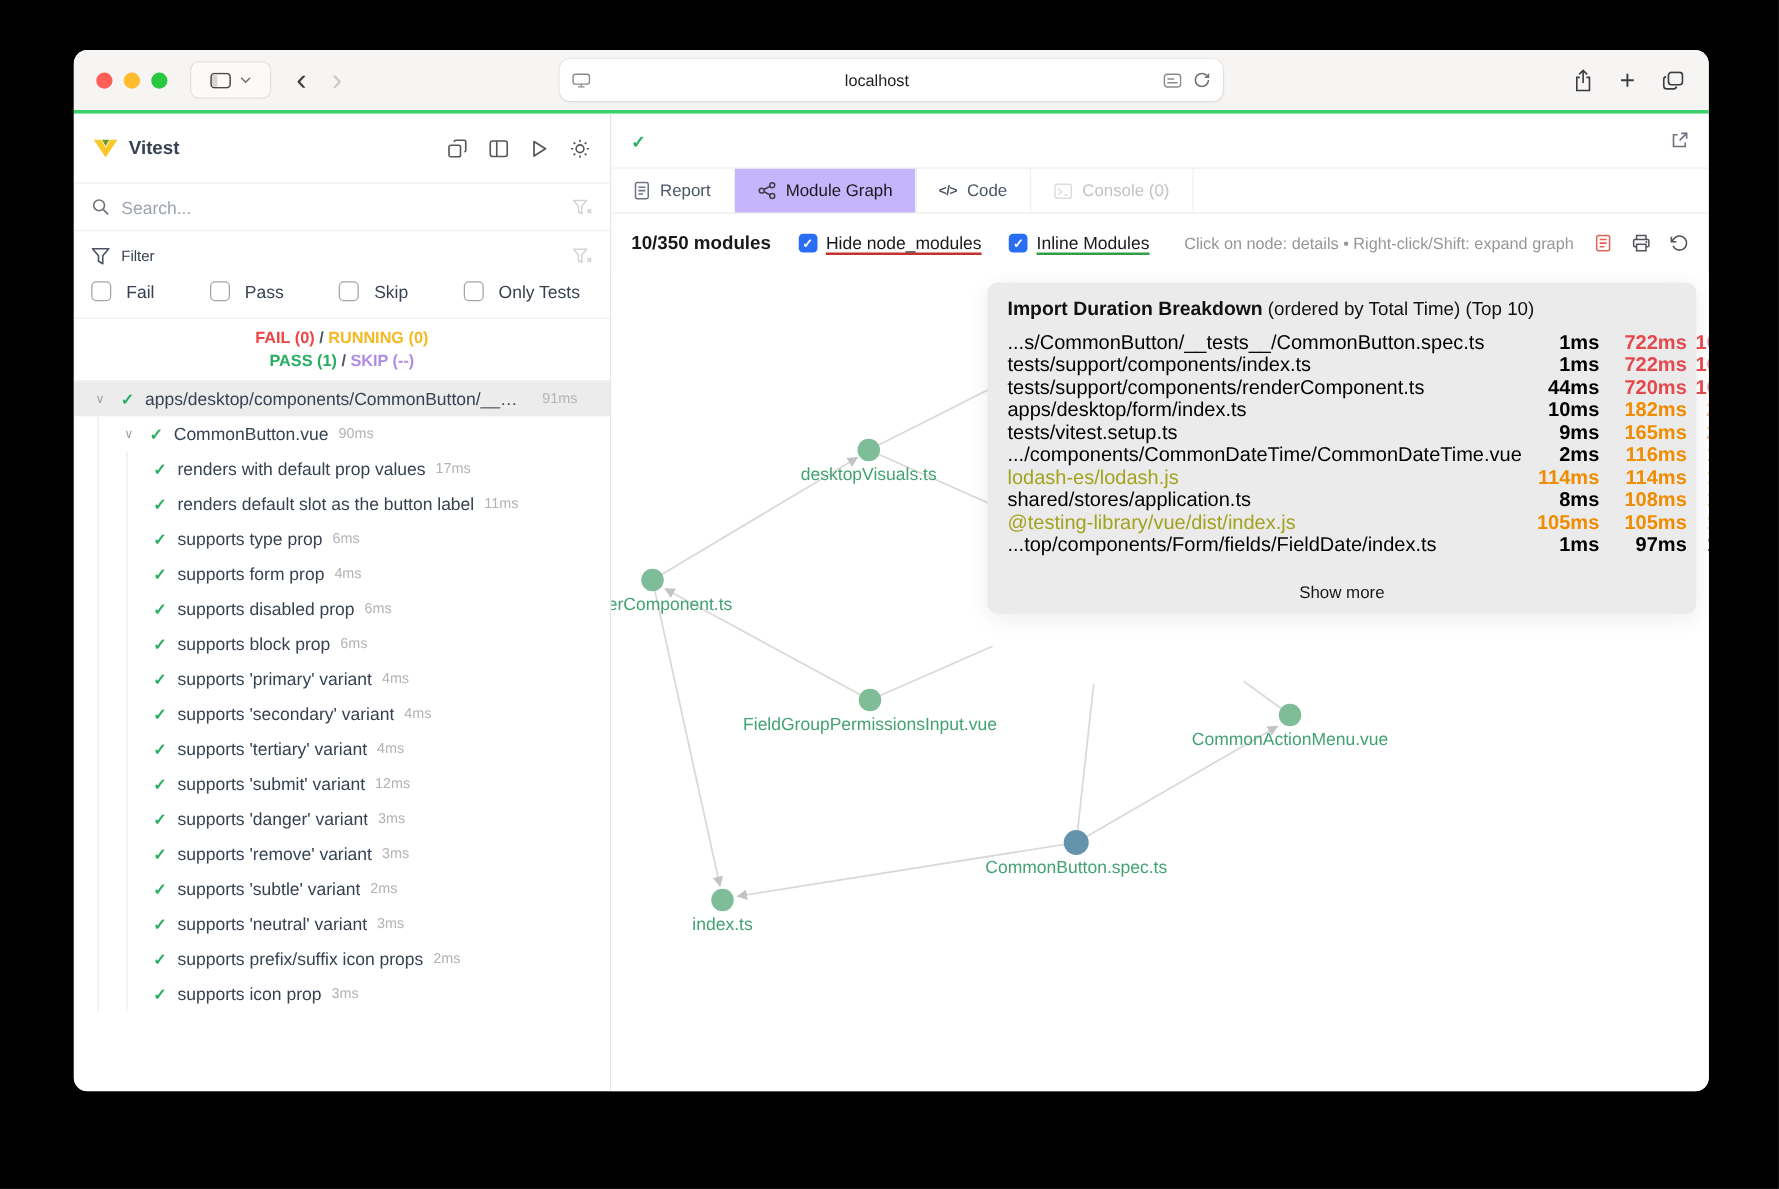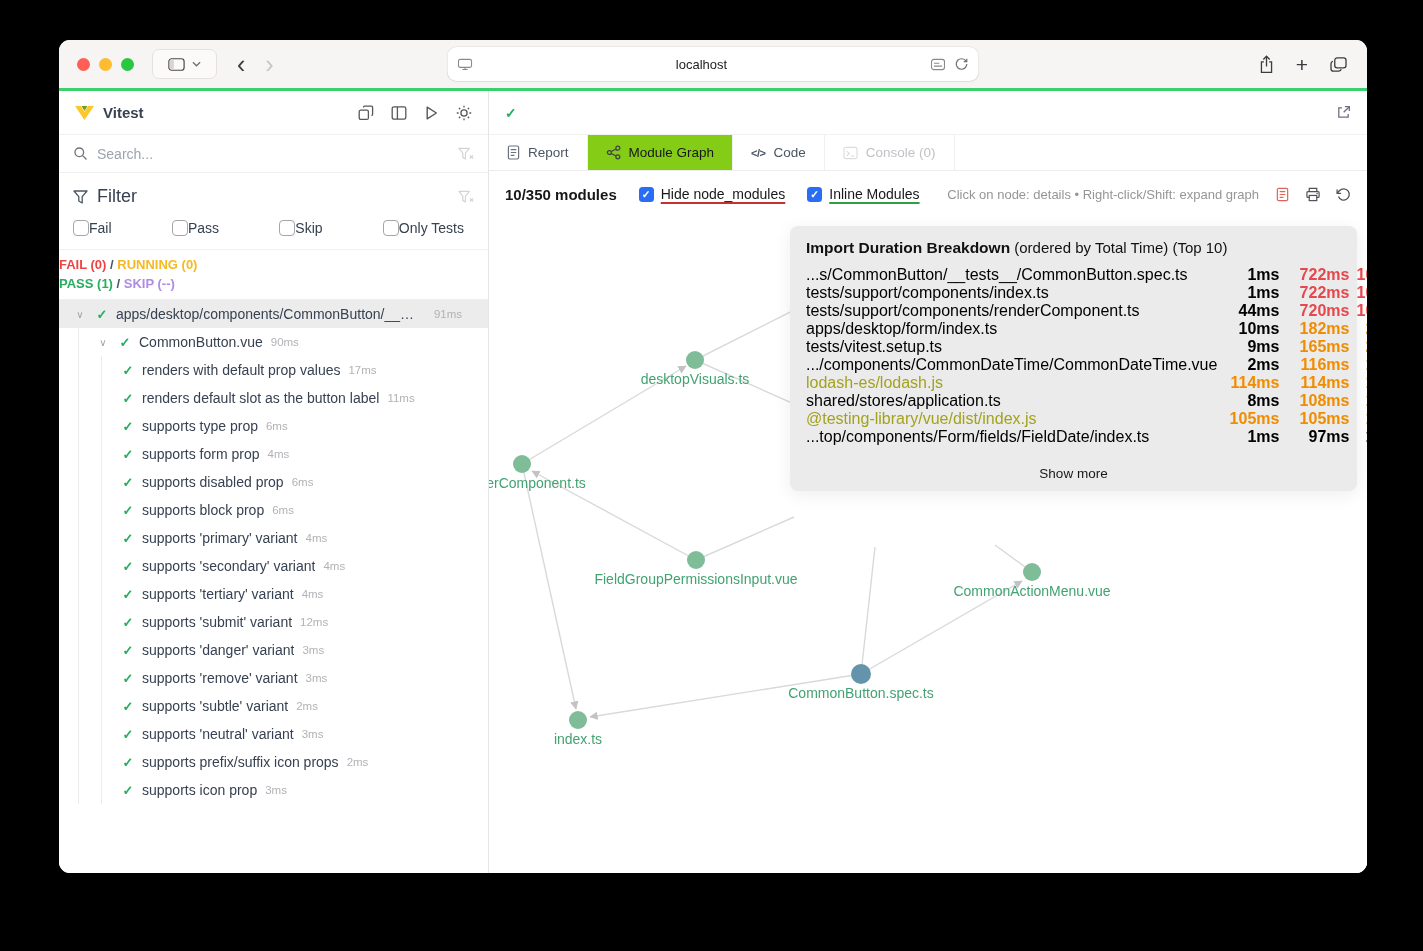--- a/index.html
+++ b/index.html
@@ -28,40 +28,40 @@
   .icon { display:inline-flex; align-items:center; justify-content:center; }
 
   .brand-line { height:3px; background:#3ccf6e; flex-shrink:0; }
 
   
   .app { flex:1; display:flex; min-height:0; background:#fff; }
   .sidebar { width:430px; flex-shrink:0; border-right:1px solid #e6e6e6; display:flex; flex-direction:column; min-height:0; }
   .main { flex:1; display:flex; flex-direction:column; min-width:0; }
 
   
-  .sb-header { height:44px; display:flex; align-items:center; padding:0 16px; border-bottom:1px solid #f0f0f0; flex-shrink:0; }
+  .sb-header { height:56px; display:flex; align-items:center; padding:0 16px; border-bottom:1px solid #f0f0f0; flex-shrink:0; }
   .sb-title { font-size:15px; font-weight:600; color:#374151; margin-left:9px; }
   .sb-header-icons { margin-left:auto; display:flex; align-items:center; gap:17px; color:#56565c; }
   .sb-header-icons .icon { cursor:pointer; }
 
   .sb-search { height:38px; display:flex; align-items:center; gap:9px; padding:0 14px;
     border-bottom:1px solid #f0f0f0; flex-shrink:0; }
   .sb-search input { border:none; outline:none; flex:1; font-size:14px; color:#374151;
     font-family:"Liberation Sans", sans-serif; background:transparent; }
   .sb-search input::placeholder { color:#9ca3af; }
 
   .sb-filter { padding:13px 14px 13px; border-bottom:1px solid #f0f0f0; flex-shrink:0; }
-  .filter-head { display:flex; align-items:center; gap:9px; color:#374151; font-size:18px; font-weight:500; }
+  .filter-head { display:flex; align-items:center; gap:9px; color:#374151; font-size:12px; font-weight:500; }
   .filter-head .spacer { flex:1; }
   .filter-opts { display:grid; grid-template-columns:repeat(4,auto); justify-content:space-between;
     margin-top:13px; padding-right:10px; }
-  .fopt { display:flex; align-items:center; gap:0; font-size:14px; color:#374151; cursor:pointer; }
+  .fopt { display:flex; align-items:center; gap:12px; font-size:14px; color:#374151; cursor:pointer; }
   .fbox { width:16px; height:16px; border:1.5px solid #a5a5ab; border-radius:4px; background:#fff; flex-shrink:0; }
 
-  .sb-status { border-bottom:1px solid #f0f0f0; padding:5px 0 6px;
+  .sb-status { border-bottom:1px solid #f0f0f0; text-align:center; padding:5px 0 6px;
     font-size:13px; font-weight:700; line-height:19px; flex-shrink:0; }
   .st-fail { color:#ef4444; } .st-running { color:#f5b921; } .st-pass { color:#27ae60; }
   .st-skip { color:#b08be6; } .st-sep { color:#4b5563; font-weight:600; }
 
   .sb-tree { flex:1; overflow:hidden; position:relative; font-size:14px; }
   .guide { position:absolute; width:0; border-left:1px solid #ececec; }
   .guide1 { left:19px; top:28px; height:476px; }
   .guide2 { left:42px; top:56px; height:448px; }
   .trow { height:28px; display:flex; align-items:center; cursor:pointer; position:relative; }
   .trow.selected { background:#ececec; }
@@ -75,21 +75,21 @@
   
   .main-header { height:44px; display:flex; align-items:center; gap:10px; padding:0 16px;
     border-bottom:1px solid #f0f0f0; flex-shrink:0; }
   .mh-check { color:#27ae60; font-size:14px; font-weight:700; }
   .mh-path { font-size:14px; color:#52525b; white-space:nowrap; overflow:hidden; text-overflow:ellipsis; }
   .mh-open { margin-left:auto; cursor:pointer; }
 
   .tabs { height:36px; display:flex; align-items:stretch; border-bottom:1px solid #ececec; flex-shrink:0; font-size:13.5px; }
   .tab { display:flex; align-items:center; gap:8px; padding:0 18px; border-right:1px solid #f0f0f0;
     color:#4b5563; cursor:pointer; }
-  .tab.active { background:#84cc16; color:#18181b; font-weight:500; }
+  .tab.active { background:#c4b5fd; color:#18181b; font-weight:500; }
   .tab.disabled { color:#c2c2c7; }
   .tab.disabled svg { opacity:.55; }
   .code-glyph { font-size:11px; font-weight:700; letter-spacing:-0.5px; }
 
   .gtoolbar { height:46px; display:flex; align-items:center; padding:0 16px; flex-shrink:0; }
   .modules-count { font-size:15px; font-weight:700; color:#18181b; }
   .cb-group { display:flex; align-items:center; gap:7px; margin-left:22px; cursor:pointer; }
   .cbox { width:15px; height:15px; border-radius:3.5px; background:#2a6df5; color:#fff; font-size:10.5px;
     font-weight:700; display:flex; align-items:center; justify-content:center; flex-shrink:0; }
   .cb-label { font-size:14px; color:#18181b; text-decoration:underline; text-underline-offset:3px; text-decoration-thickness:1.5px; }

